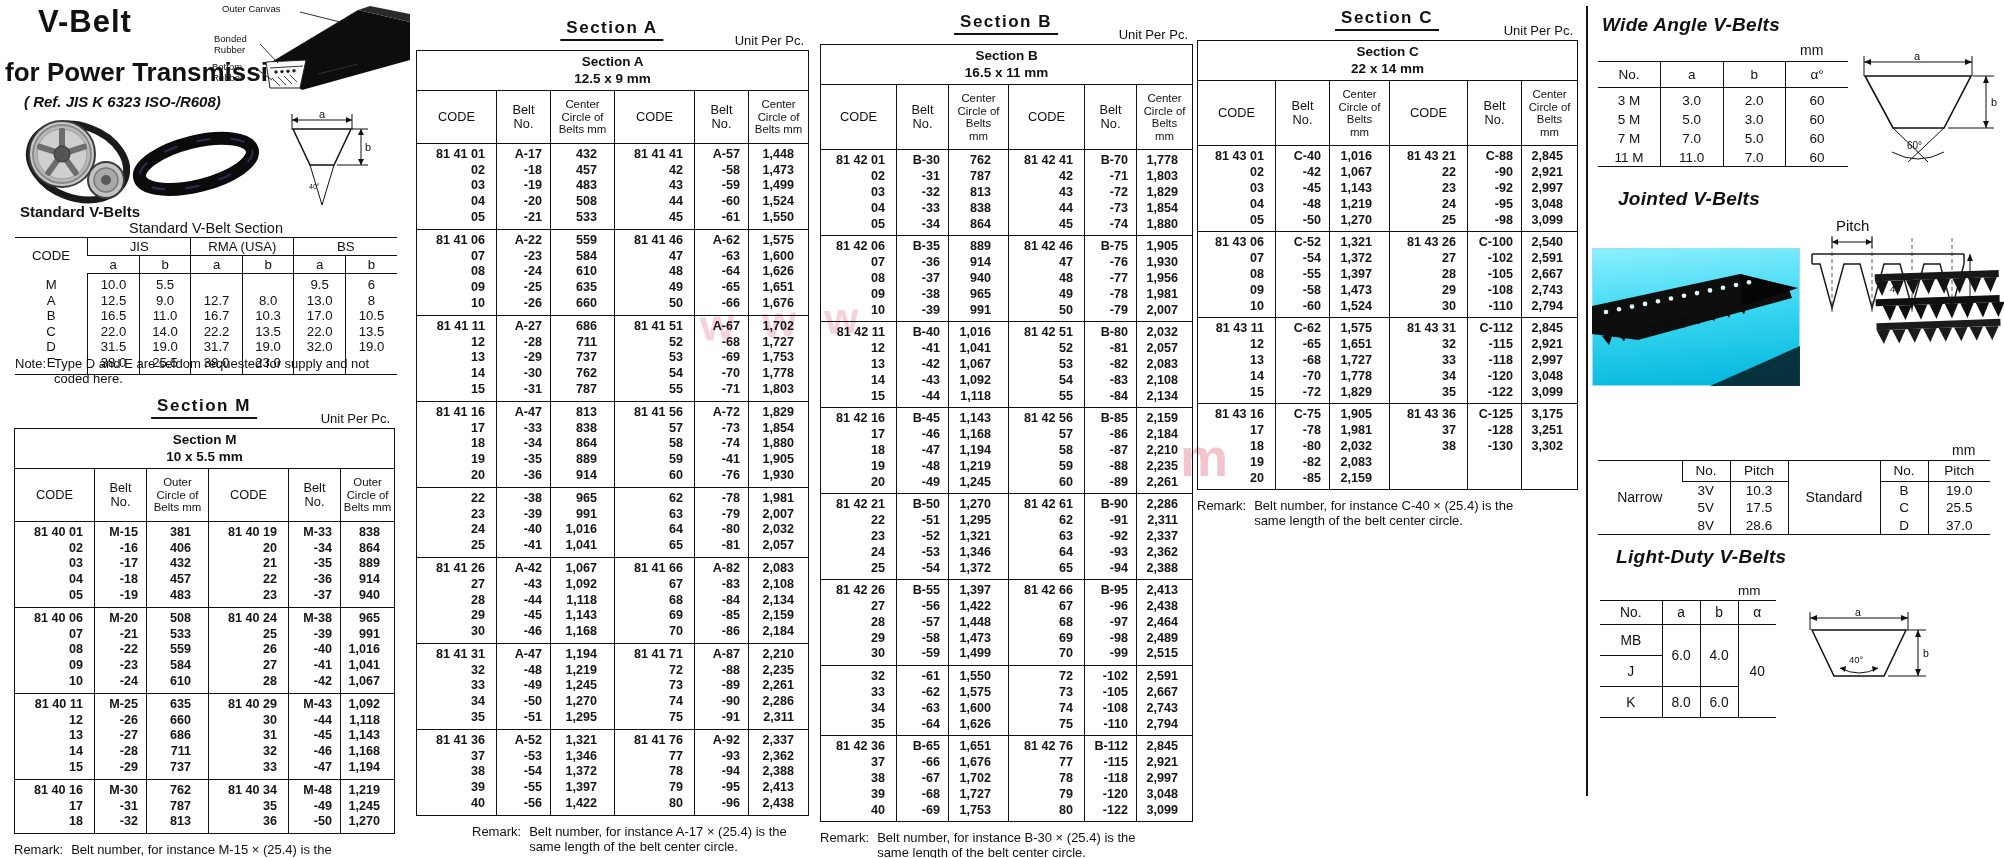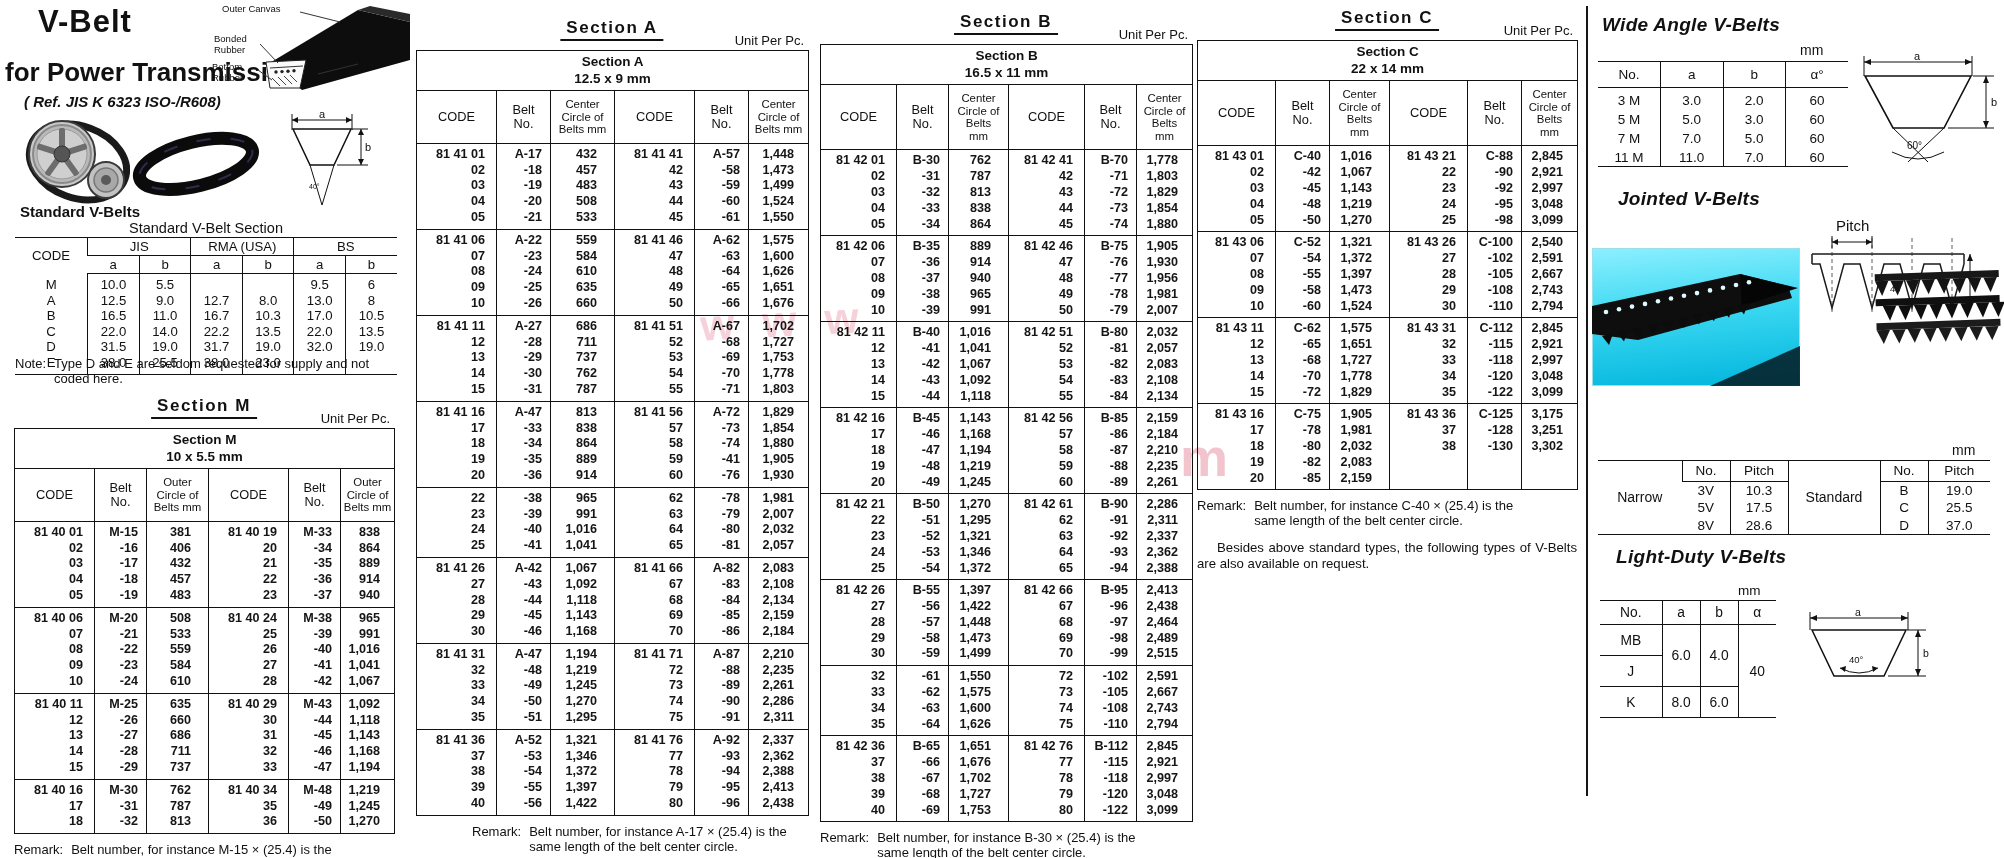--- a/index.html
+++ b/index.html
@@ -1440,21 +1440,20 @@
             <td class="c4"></td>
             <td class="c5"></td>
           </tr>
         </tbody>
       </table>
     <div class="remark">
       <span class="lbl">Remark:</span>
       <span class="pre">Belt number, for instance C-40 × (25.4) is the
 same length of the belt center circle.</span>
     </div>
-    <div class="besides">Besides above standard types, the following types of V-Belts are also available on request.</div>
   </div>
 
   <div class="abs" id="divider"></div>
 
   <div class="abs rp-h" id="wa-heading">Wide Angle V-Belts</div>
   <div class="abs" id="wa-mm">mm</div>
   <table class="abs" id="wa-table">
     <colgroup>
         <col style="width:62px">
         <col style="width:62px">

